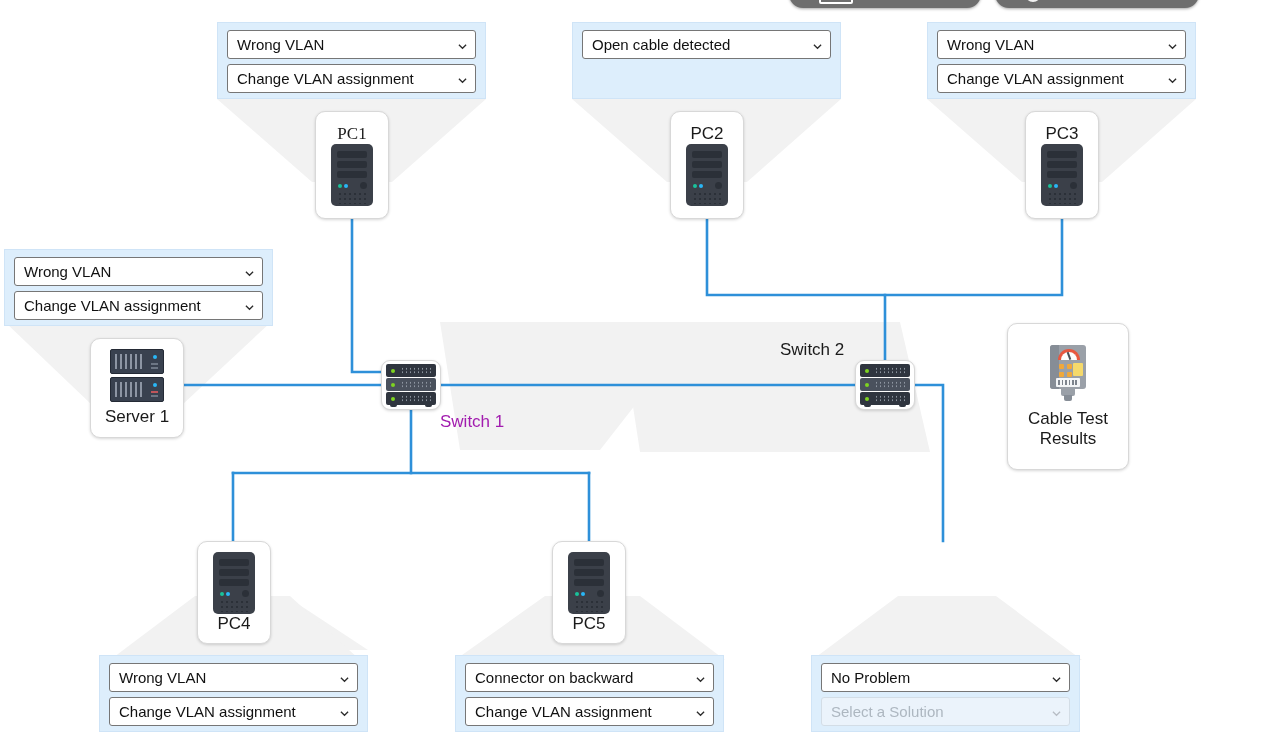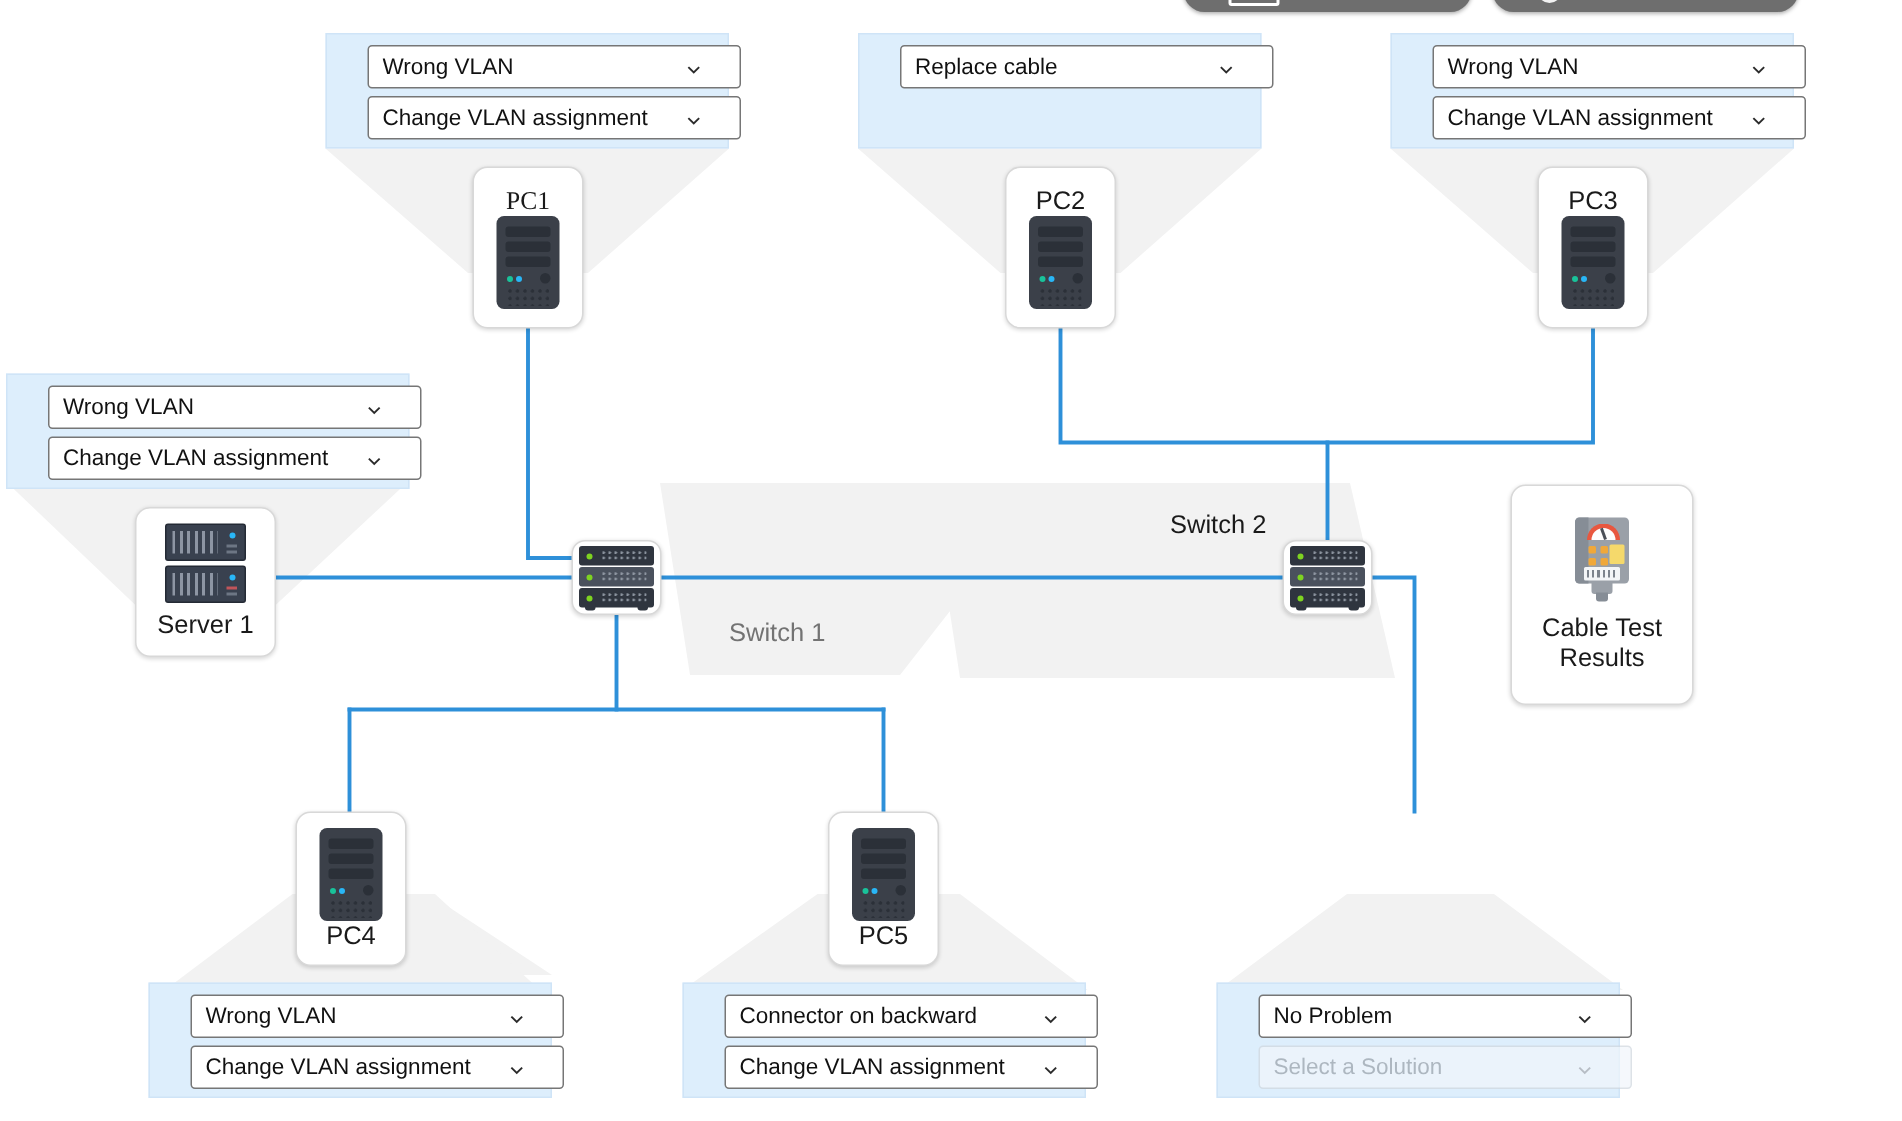--- a/index.html
+++ b/index.html
@@ -135,21 +135,20 @@
     -webkit-appearance:none;appearance:none;
     width:100%;height:29px;
     background:#ffffff;
     border:1px solid #767676;
     border-radius:3px;
     box-sizing:border-box;
     padding:0 26px 0 9px;
     font-family:"Liberation Sans", sans-serif;
     font-size:15px;color:#111111;
     line-height:27px;
-    margin-left:18px;
   }
   .selwrap{position:relative;width:100%;}
   .selwrap .chev{
     position:absolute;right:9px;top:50%;margin-top:-3px;
     width:9px;height:9px;pointer-events:none;
   }
   .selwrap .chev svg{display:block;}
   .sel.disabled{
     background:#f1f6fb;border-color:#cfd6de;color:#9aa0a8;
   }
@@ -285,21 +284,21 @@
           <span class="sw-ports"></span>
       </span>
       <span class="sw-unit dark" style="top:29px;left:1px;width:50px;">
         <span class="sw-led"></span>
           <span class="sw-ports"></span>
       </span>
       <span class="sw-foot" style="left:5px;"></span>
       <span class="sw-foot" style="left:40px;"></span>
     </span>
   </div>
-  <div style="position:absolute;left:440px;top:412px;z-index:11;font-size:17px;color:#737373;margin-left:46px;">Switch 1</div>
+  <div style="position:absolute;left:440px;top:412px;z-index:11;font-size:17px;color:#a21caf;">Switch 1</div>
 
   <div class="node small" style="left:855px;top:360px;width:60px;height:50px;">
     <span class="sw-ico" style="width:52px;height:44px;">
       <span class="sw-unit dark" style="top:1px;left:1px;width:50px;">
         <span class="sw-led"></span>
           <span class="sw-ports"></span>
       </span>
       <span class="sw-unit mid" style="top:15px;left:1px;width:50px;">
         <span class="sw-led"></span>
           <span class="sw-ports"></span>
@@ -382,21 +381,21 @@
         <svg width="9" height="9" viewBox="0 0 10 10">
             <path d="M1 3 L5 7 L9 3" stroke="#2b2b2b" stroke-width="1.4" fill="none"></path>
           </svg>
       </span>
     </div>
   </div>
 
   <div class="panel" style="left:572px;top:22px;width:269px;height:77px;">
     <div class="selwrap">
       <select class="sel">
-        <option>Replace cable</option>
+        <option>Open cable detected</option>
       </select>
       <span class="chev">
         <svg width="9" height="9" viewBox="0 0 10 10">
             <path d="M1 3 L5 7 L9 3" stroke="#2b2b2b" stroke-width="1.4" fill="none"></path>
           </svg>
       </span>
     </div>
   </div>
 
   <div class="panel" style="left:927px;top:22px;width:269px;height:77px;">

